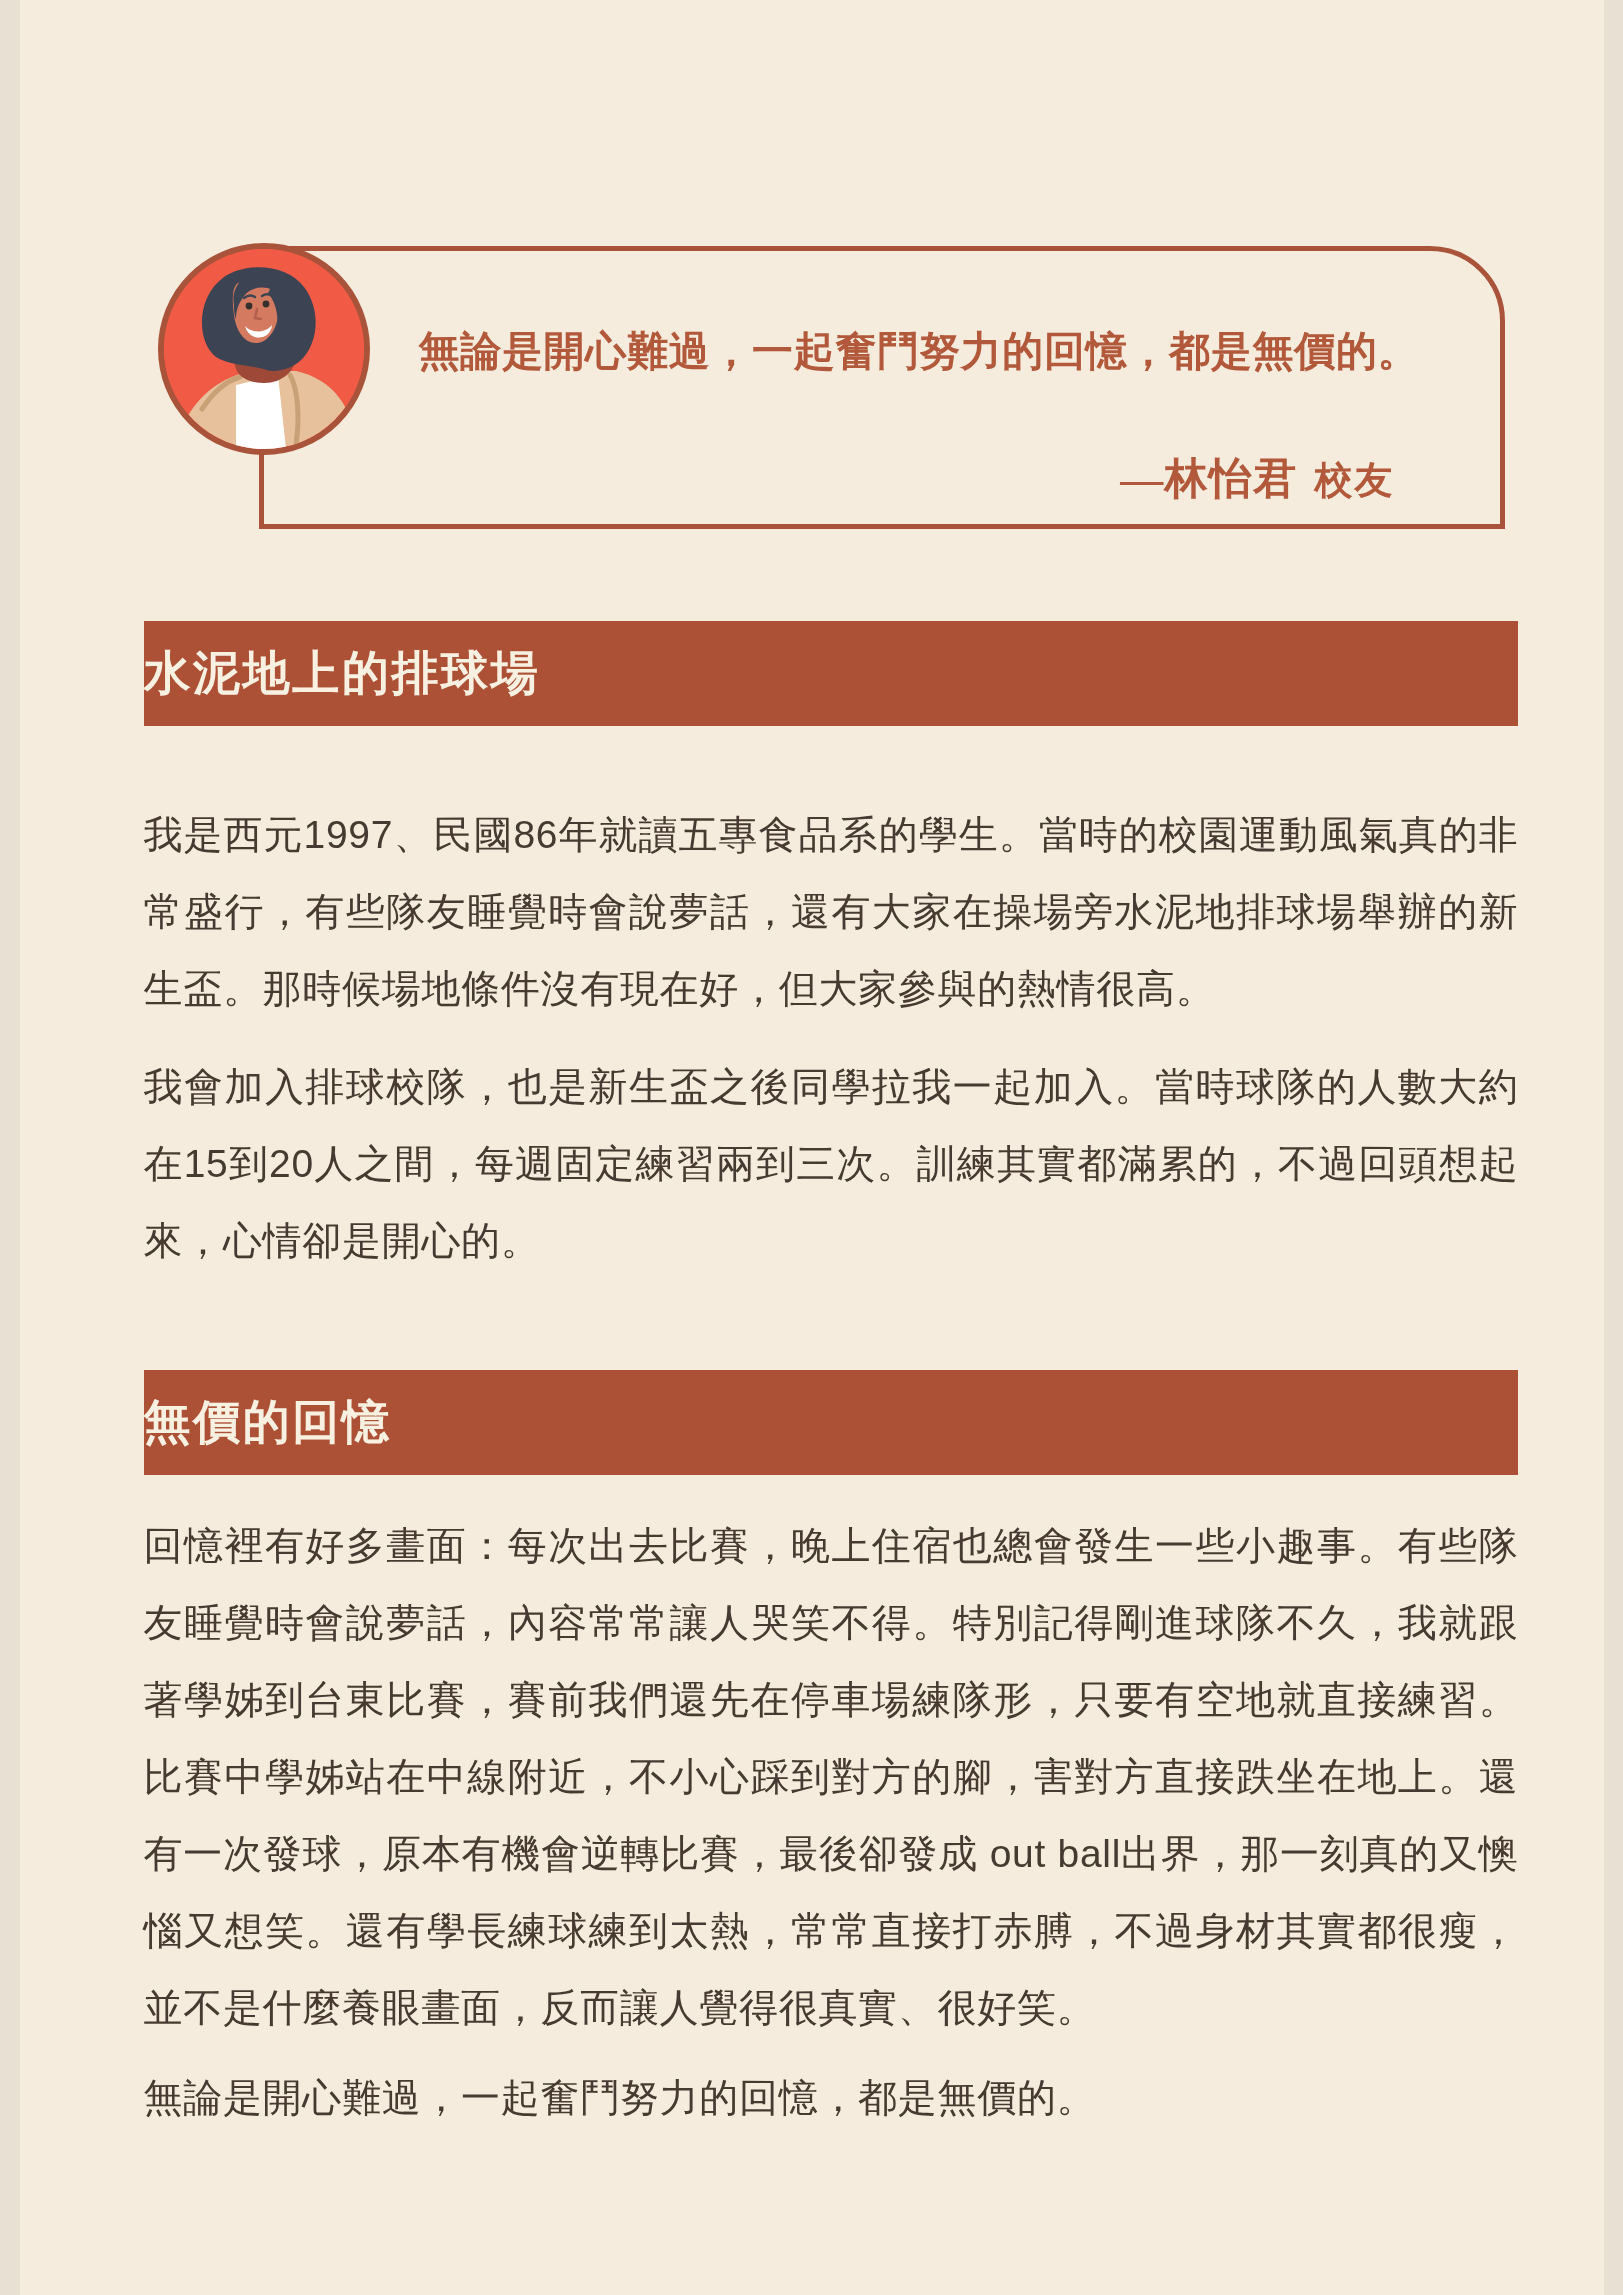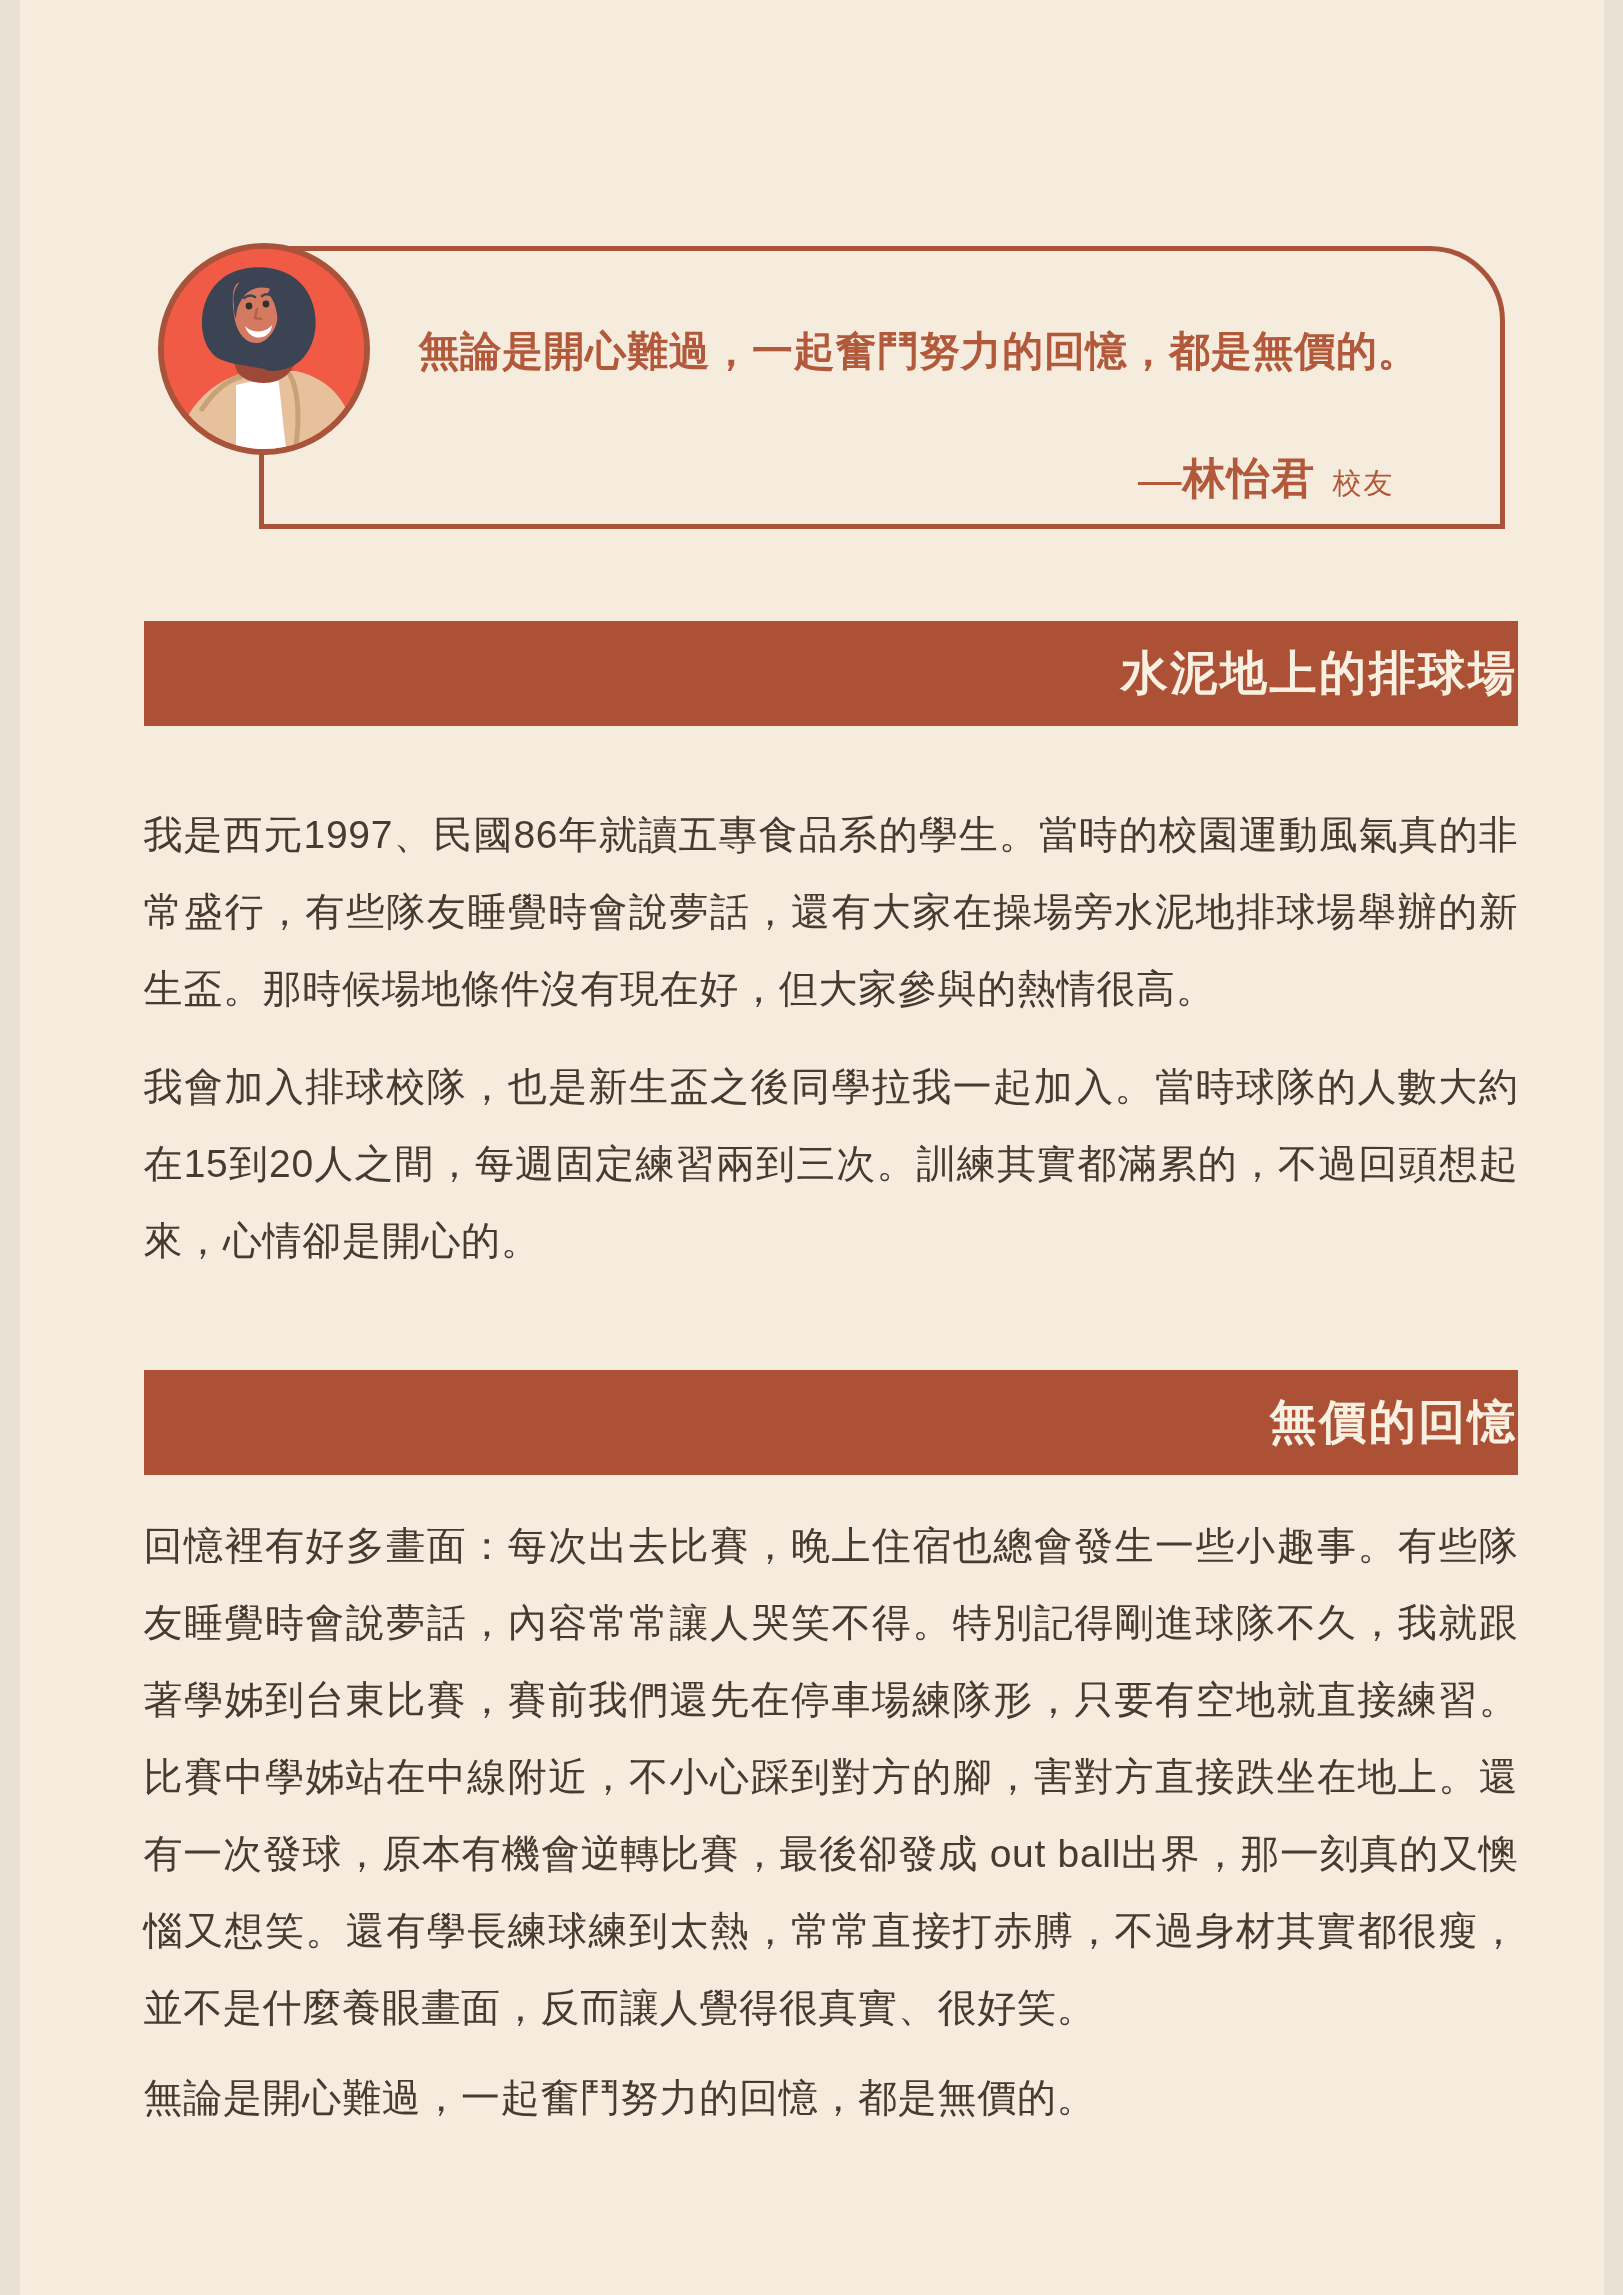--- a/index.html
+++ b/index.html
@@ -55,33 +55,33 @@
     gap:17px;
     color:#B2593B;
   }
   .attribution .name{
     font-size:43px;
     font-weight:bold;
     letter-spacing:1.3px;
     font-family:Liberation Serif, serif;
   }
   .attribution .role{
-    font-size:29px;
-    font-weight:400;
+    font-size:38px;
+    font-weight:700;
     letter-spacing:2px;
   }
   
   .section-bar{
     position:absolute;
     left:124px;
     width:1374px; height:105px;
     background:#AC5136;
     display:flex;
     align-items:center;
-    justify-content:flex-end;
+    justify-content:flex-start;
   }
   .section-bar .bar-title{
     color:#F8F0E1;
     font-size:47px;
     font-weight:bold;
     letter-spacing:2.6px;
   }
   #bar-1{top:621px;}
   #bar-2{top:1333px;margin-top:37px;}
   

